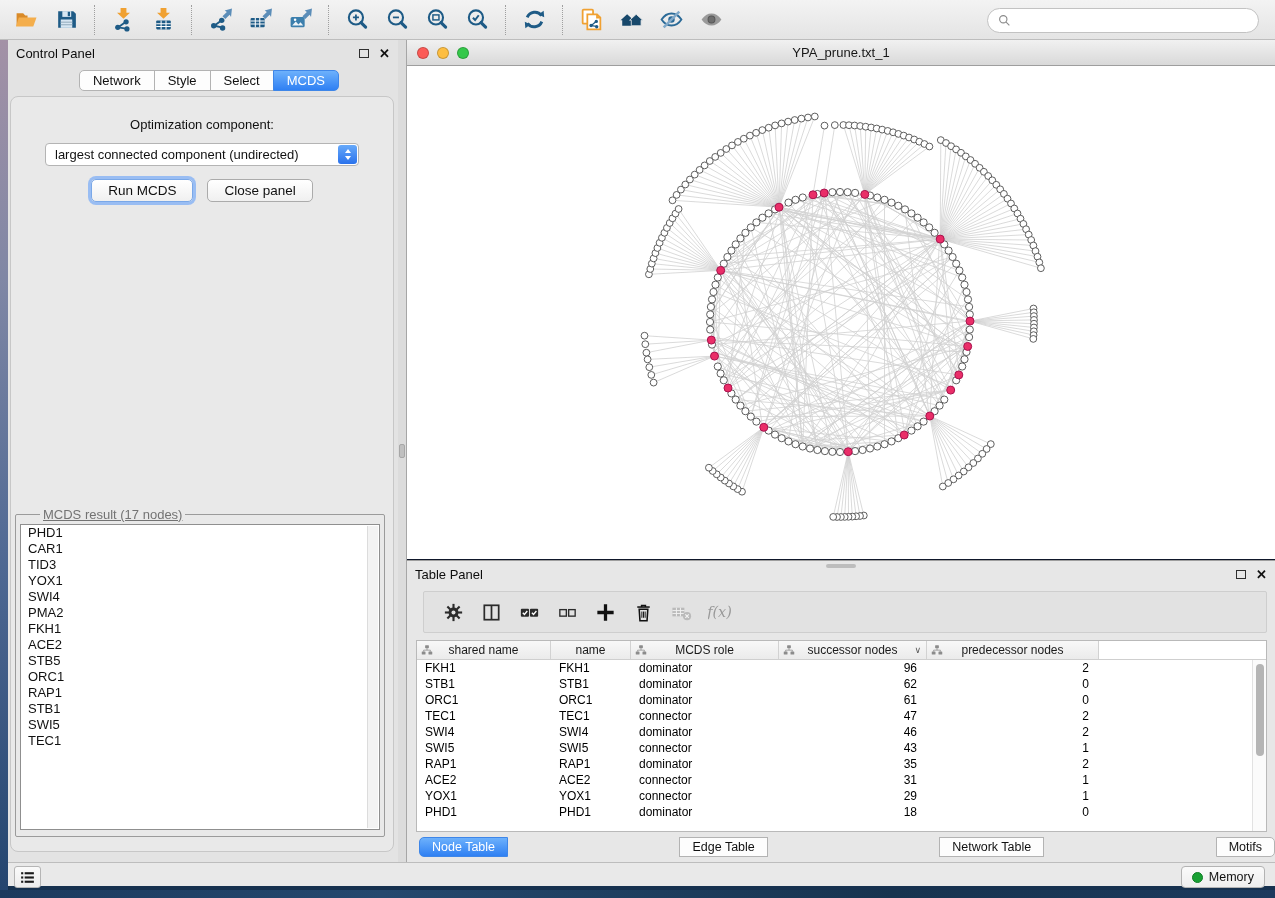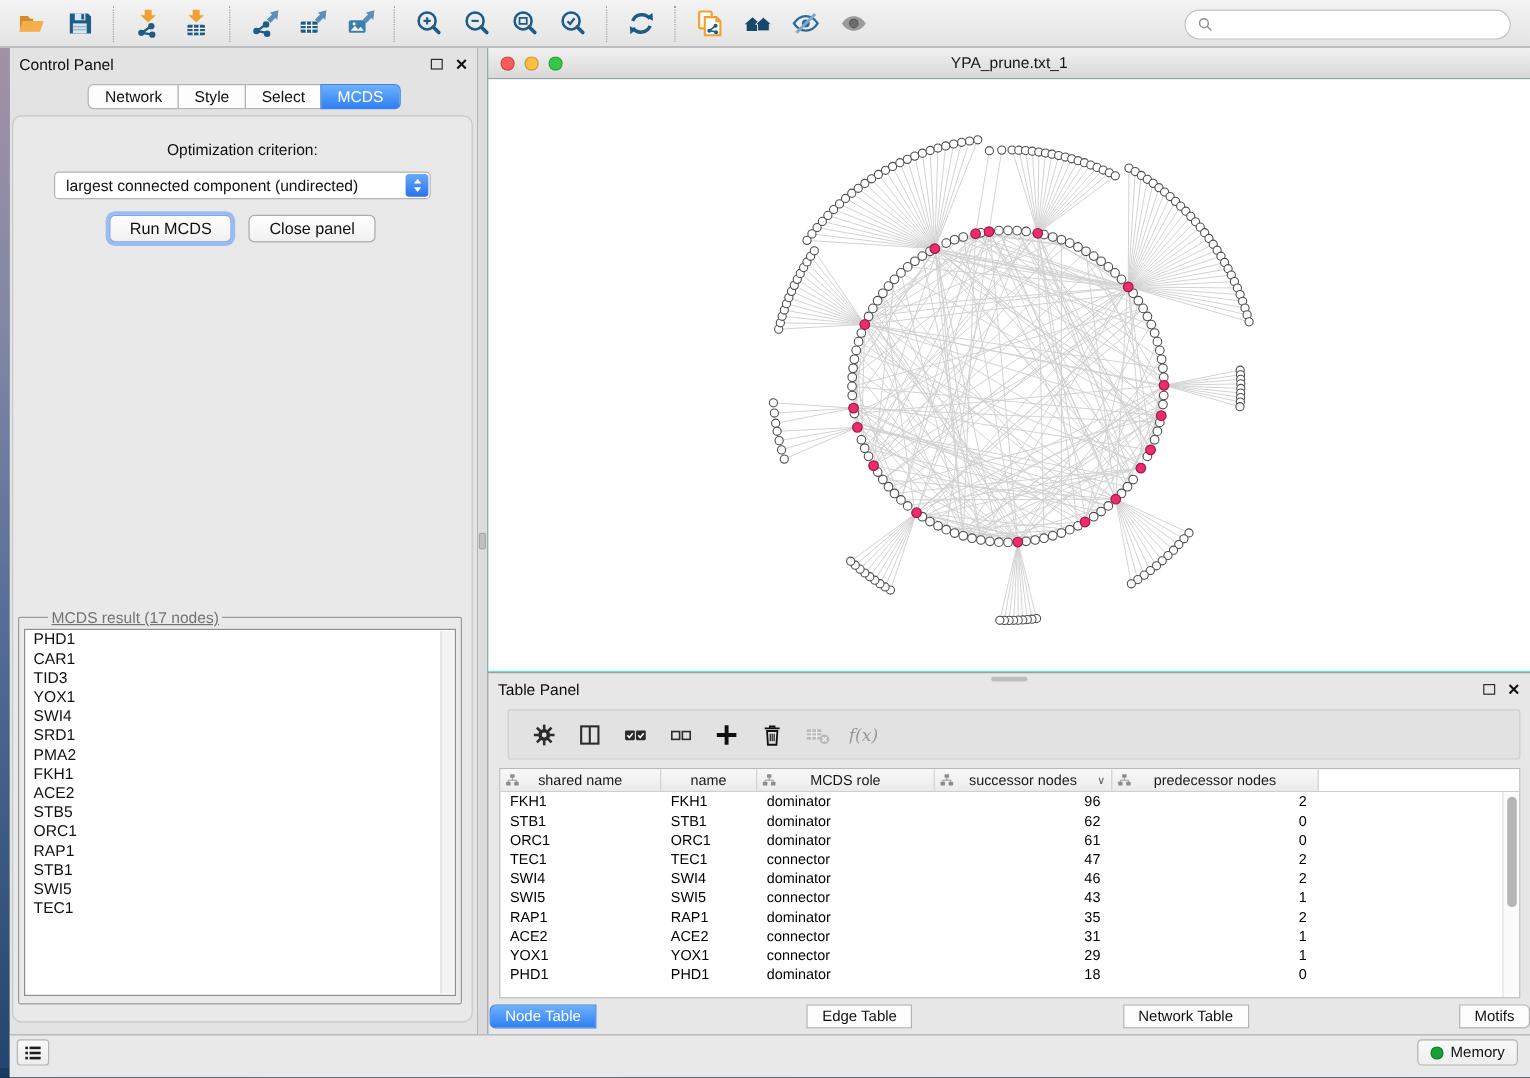--- a/index.html
+++ b/index.html
@@ -34,21 +34,21 @@
   
   #control-panel { position:absolute; left:8px; top:40px; width:390px; height:822px; background:#e3e3e3; }
   .panel-head { height:26px; display:flex; align-items:center; padding:0 8px; }
   .panel-title { font-size:13px; color:#0d0d0d; }
   .panel-head-icons { margin-left:auto; display:flex; align-items:center; gap:10px; }
   .float-icon { width:10px; height:9px; border:1.5px solid #2e2e2e; display:inline-block; }
   .close-icon { font-size:13px; font-weight:bold; color:#111; line-height:1; }
   #cp-tabs { display:flex; justify-content:center; margin-top:4px; position:relative; z-index:2; }
   .seg-tab { padding:2px 13px; font-size:13px; background:#fdfdfd; border:1px solid #b3b3b3;
     margin-left:-1px; color:#111; cursor:default; }
-  .seg-tab:first-child { border-radius:5px 0 0 5px; margin-left:1px; }
+  .seg-tab:first-child { border-radius:5px 0 0 5px; margin-left:12px; }
   .seg-tab:last-child { border-radius:0 5px 5px 0; }
   .seg-tab.active { background:linear-gradient(#6db1fc,#2f80f3); color:#fff; border-color:#3e86e8; }
   #cp-box { position:absolute; left:2px; right:4px; top:56px; bottom:10px;
     background:#e9e9e9; border:1px solid #c7c7c7; border-radius:8px; }
   #opt-label { text-align:center; margin-top:20px; font-size:13px; }
   #criterion-select { position:relative; width:314px; height:23px; margin:11px auto 0;
     background:#fff; border:1px solid #b4b4b4; border-radius:4px;
     font-size:13px; line-height:21px; padding-left:9px; }
   #criterion-stepper { position:absolute; right:1px; top:1px; bottom:1px; width:19px; border-radius:3px;
     background:linear-gradient(#66a9fa,#2a72ec); display:flex; flex-direction:column;
@@ -67,21 +67,21 @@
   #mcds-scroll-track { position:absolute; right:1px; top:1px; bottom:1px; width:11px;
     background:#f3f3f3; border-left:1px solid #dcdcdc; }
 
   
   #splitter-v { position:absolute; left:398px; top:40px; width:8px; height:822px; background:#dcdcdc; }
   #splitter-v .grip { position:absolute; left:1px; top:404px; width:6px; height:14px;
     background:#c0c0c0; border:1px solid #a7a7a7; border-radius:2px; }
 
   
   #network-window { position:absolute; left:406px; top:40px; width:869px; height:520px;
-    border-left:1px solid #a6a6a6; background:#5eead4; }
+    border-left:1px solid #a6a6a6; background:#0f172a; }
   #nw-titlebar { height:26px; background:linear-gradient(#f1f1f1,#d9d9d9);
     border-bottom:1px solid #9e9e9e; position:relative; display:flex; align-items:center; justify-content:center; }
   #traffic-lights { position:absolute; left:10px; top:7px; display:flex; gap:8px; }
   .tl { width:12px; height:12px; border-radius:50%; border:0.5px solid rgba(0,0,0,.2); }
   #nw-title { font-size:13px; color:#161616; }
   #nw-canvas { position:absolute; left:0; top:26px; width:868px; height:493px; background:#fff; }
   #net-svg { width:868px; height:493px; display:block; }
 
   
   #table-panel { position:absolute; left:406px; top:560px; width:869px; height:302px;
@@ -108,21 +108,21 @@
     white-space:nowrap; overflow:hidden; }
   .td.num { text-align:right; padding-left:0; padding-right:10px; }
   #table-scrollbar { position:absolute; right:0; top:19px; bottom:0; width:14px;
     background:#fbfbfb; border-left:1px solid #e2e2e2; }
   #table-scroll-thumb { position:absolute; left:2.5px; top:4px; width:8px; height:92px;
     background:#b5b5b5; border-radius:4px; }
   #tp-tabs { position:absolute; left:0; right:0; bottom:5px; display:flex; justify-content:space-between; }
   #tp-tabs .seg-tab { font-size:12.5px; padding:2px 12px; }
 
   
-  #status-bar { position:absolute; left:8px; top:862px; width:1267px; height:36px;
+  #status-bar { position:absolute; left:8px; top:862px; width:1267px; height:24px;
     background:#e9e9e9; border-top:1px solid #bdbdbd;text-align:right; }
   #status-list-button { position:absolute; left:6px; top:3px; width:27px; height:22px;
     background:linear-gradient(#fafafa,#ededed); border:1px solid #b5b5b5; border-radius:3px;
     display:flex; align-items:center; justify-content:center; }
   #status-list-button svg { width:17px; height:17px; }
   #memory-button { position:absolute; right:10px; top:3px; height:22px;
     display:flex; align-items:center; gap:6px; padding:0 10px;
     background:linear-gradient(#fafafa,#eeeeee); border:1px solid #b3b3b3; border-radius:4px;
     font-size:12.5px; color:#111; }
   #memory-dot { width:11px; height:11px; border-radius:50%; background:#18a033; border:1px solid #0f7d25; }
@@ -280,42 +280,41 @@
       <span class="close-icon">✕</span>
     </span>
   </div>
   <div id="cp-tabs">
       <div class="seg-tab">Network</div>
       <div class="seg-tab">Style</div>
       <div class="seg-tab">Select</div>
       <div class="seg-tab active">MCDS</div>
     </div>
   <div id="cp-box">
-    <div id="opt-label">Optimization criterion:</div>
+    <div id="opt-label">Optimization component:</div>
     <div id="criterion-select">
       <span>largest connected component (undirected)</span>
       <span id="criterion-stepper">
         <span class="arr-up"></span>
           <span class="arr-down"></span>
       </span>
     </div>
     <div id="cp-buttons">
       <button class="push-btn focused">Run MCDS</button>
       <button class="push-btn">Close panel</button>
     </div>
     <fieldset id="mcds-fieldset">
       <legend>MCDS result (17 nodes)</legend>
       <div id="mcds-list">
         <div id="mcds-scroll-track"></div>
       <div class="mcds-item">PHD1</div>
           <div class="mcds-item">CAR1</div>
           <div class="mcds-item">TID3</div>
           <div class="mcds-item">YOX1</div>
           <div class="mcds-item">SWI4</div>
-          <div class="mcds-item">SRD1</div>
           <div class="mcds-item">PMA2</div>
           <div class="mcds-item">FKH1</div>
           <div class="mcds-item">ACE2</div>
           <div class="mcds-item">STB5</div>
           <div class="mcds-item">ORC1</div>
           <div class="mcds-item">RAP1</div>
           <div class="mcds-item">STB1</div>
           <div class="mcds-item">SWI5</div>
           <div class="mcds-item">TEC1</div>
         </div>

